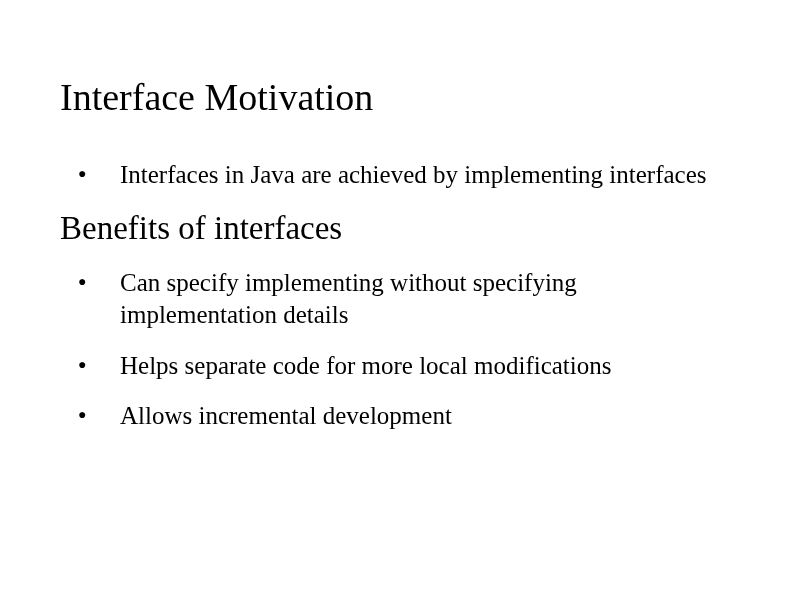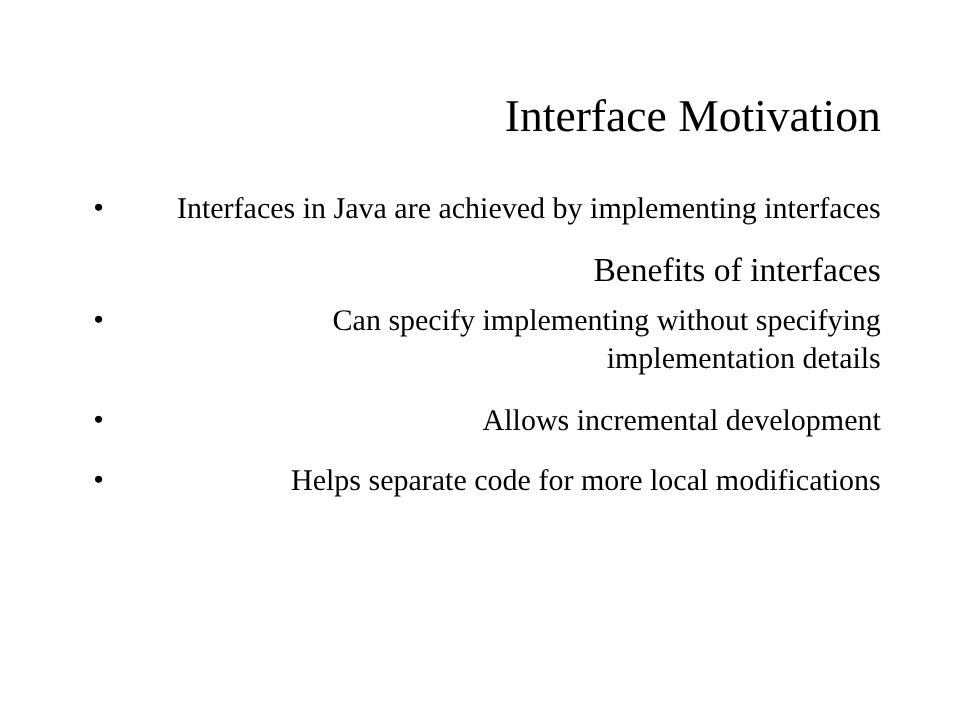--- a/index.html
+++ b/index.html
@@ -1,31 +1,30 @@
 <!DOCTYPE html>
 <html><head>
   <meta charset="utf-8">
   <style>
     * {
       margin: 0;
       padding: 0;
       box-sizing: border-box;
-      text-align: right;
     }
     body {
       width: 794px;
       height: 595px;
       background: #ffffff;
       font-family: "Times New Roman", Times, serif;
       color: #000000;
       padding: 75px 60px 60px 60px;
     }
     .title {
       font-size: 38px;
-      text-align: right;
+      text-align: left;
       margin-bottom: 40px;
       font-weight: normal;
     }
     .content {
       padding-left: 18px;
     }
     ul {
       list-style: none;
     }
     li {
@@ -36,36 +35,36 @@
       padding-left: 42px;
     }
     li::before {
       content: "●";
       position: absolute;
       left: 0;
       top: 6px;
       font-size: 14px;
     }
     .subheading {
-      font-size: 28px;
-      margin-bottom: 10px;
+      font-size: 33px;
+      margin-bottom: 20px;
       margin-left: -18px;
       padding-left: 0;
     }
   </style>
 </head>
 <body>
 
 <h1 class="title">Interface Motivation</h1>
 
 <div class="content">
   <ul>
     <li>Interfaces in Java are achieved by implementing interfaces</li>
   </ul>
 
   <p class="subheading">Benefits of interfaces</p>
 
   <ul>
     <li>Can specify implementing without specifying implementation details</li>
+    <li>Helps separate code for more local modifications</li>
     <li>Allows incremental development</li>
-    <li>Helps separate code for more local modifications</li>
   </ul>
 </div>
 
 </body></html>

